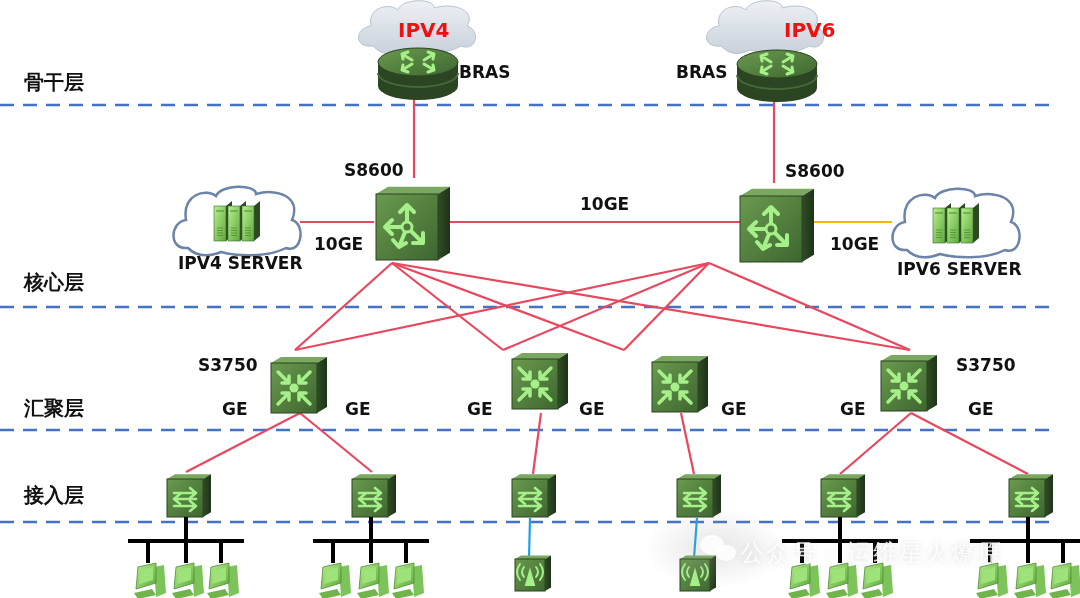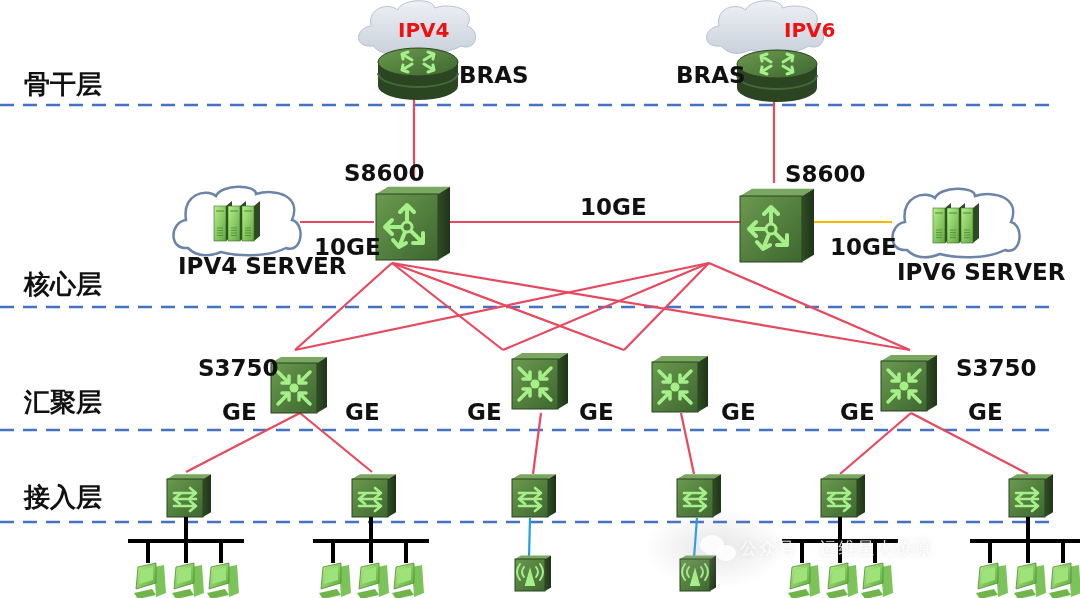--- a/index.html
+++ b/index.html
@@ -1,21 +1,21 @@
 <!DOCTYPE html>
 <html><head>
 <meta charset="utf-8">
 <style>
   html,body{margin:0;padding:0;background:#ffffff;}
   body{width:1080px;height:598px;overflow:hidden;position:relative;font-family:"DejaVu Sans","Liberation Sans",sans-serif;}
   #stage{position:absolute;left:0;top:0;width:1080px;height:598px;}
-  .lbl{position:absolute;font-family:"DejaVu Sans",sans-serif;font-weight:bold;color:#111;font-size:23px;white-space:nowrap;line-height:1;}
-  .layer{position:absolute;font-family:Liberation Serif, serif;font-weight:bold;color:#111;font-size:26px;white-space:nowrap;line-height:1;left:24px;}
+  .lbl{position:absolute;font-family:"DejaVu Sans",sans-serif;font-weight:bold;color:#111;font-size:17px;white-space:nowrap;line-height:1;}
+  .layer{position:absolute;font-family:Liberation Serif, serif;font-weight:bold;color:#111;font-size:20px;white-space:nowrap;line-height:1;left:24px;}
   .cloudtxt{position:absolute;font-family:"DejaVu Sans",sans-serif;font-weight:bold;color:#ee1111;font-size:20px;line-height:1;}
-  .wm{position:absolute;color:rgba(255,255,255,0.85);font-size:17px;font-family:"DejaVu Sans",sans-serif;letter-spacing:2px;white-space:nowrap;text-shadow:0 0 6px rgba(150,150,150,0.35);text-align:right;}
+  .wm{position:absolute;color:rgba(255,255,255,0.85);font-size:24px;font-family:"DejaVu Sans",sans-serif;letter-spacing:2px;white-space:nowrap;text-shadow:0 0 6px rgba(150,150,150,0.35);text-align:right;}
 </style>
 </head>
 <body>
 
 <div id="stage">
   <svg id="svg" width="1080" height="598" viewBox="0 0 1080 598" xmlns="http://www.w3.org/2000/svg">
     <defs>
       <linearGradient id="faceG" x1="0" y1="0" x2="1" y2="1">
         <stop offset="0" stop-color="#6a9a4e"></stop>
         <stop offset="1" stop-color="#3e6630"></stop>
@@ -437,21 +437,21 @@
           <ellipse cx="715" cy="548" rx="70" ry="40" fill="url(#wmG)"></ellipse>
           <ellipse cx="712" cy="545" rx="12" ry="10" fill="#ffffff" fill-opacity="0.85"></ellipse>
           <ellipse cx="726" cy="553" rx="10" ry="8" fill="#ffffff" fill-opacity="0.85"></ellipse>
         </g>
       </g>
   </svg>
 
   
   <div class="layer" style="top:72px">骨干层</div>
   <div class="layer" style="top:272px">核心层</div>
-  <div class="layer" style="top:390px">汇聚层</div>
+  <div class="layer" style="top:398px">汇聚层</div>
   <div class="layer" style="top:485px">接入层</div>
 
   
   <div class="cloudtxt" style="left:398px;top:20px">IPV4</div>
   <div class="cloudtxt" style="left:784px;top:20px">IPV6</div>
   <div class="lbl" style="left:459px;top:64px">BRAS</div>
   <div class="lbl" style="left:676px;top:64px">BRAS</div>
 
   
   <div class="lbl" style="left:344px;top:162px">S8600</div>

